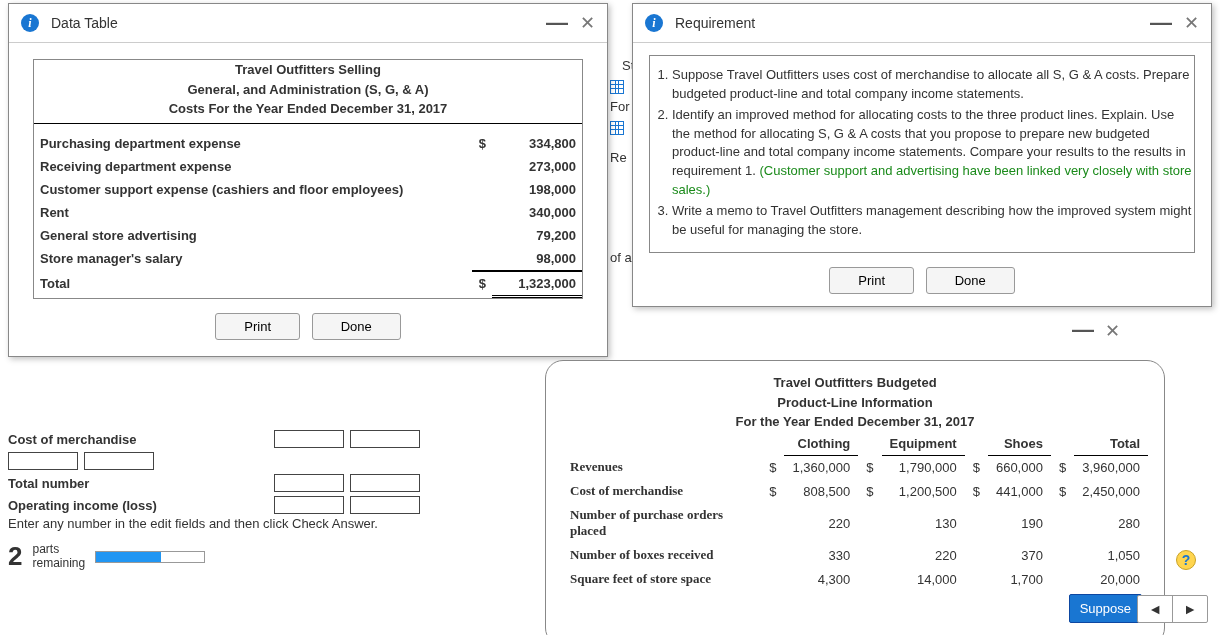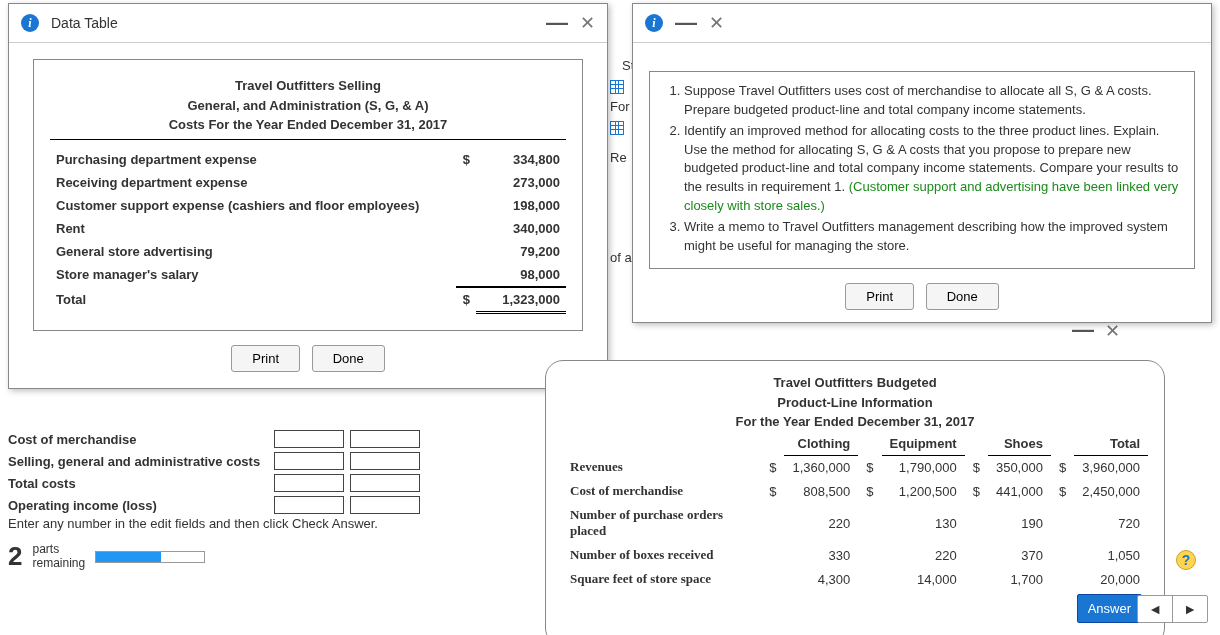--- a/index.html
+++ b/index.html
@@ -39,32 +39,32 @@
     font-size: 12px;
     margin-right: 12px;
     font-style: italic;
     font-family: Georgia, serif;
   }
   .dialog-title { flex: 1; font-size: 14px; }
   .win-controls { display: flex; gap: 12px; align-items: center; }
   .win-min { font-size: 22px; font-weight: bold; color: #555; cursor: pointer; line-height: 6px; }
   .win-close { font-size: 18px; color: #777; cursor: pointer; }
   .dialog-body { padding: 16px 24px; }
-  .inner-box { border: 1px solid #888; padding: 16px; }
+  .inner-box { border: 1px solid #888; }
   .ct { text-align: center; font-weight: bold; line-height: 1.5; }
   .hrline { border-bottom: 1px solid #000; margin: 4px 0 8px 0; }
   table.cost { width: 100%; border-collapse: collapse; }
   table.cost td { padding: 4px 6px; font-weight: bold; font-size: 13px; }
   table.cost td.num { text-align: right; font-weight: bold; width: 90px; }
   table.cost td.cur { text-align: right; width: 20px; }
   .dbl-top { border-top: 2px solid #000; }
   .dbl-under { border-bottom: 3px double #000; }
   .btn-row { text-align: center; margin-top: 14px; }
   button.std {
-    padding: 5px 20px;
+    padding: 5px 28px;
     border: 1px solid #999;
     border-radius: 3px;
     background: #f5f5f5;
     font-size: 13px;
     cursor: pointer;
     margin: 0 4px;
   }
   .req-list { margin: 0; padding-left: 22px; font-size: 13px; line-height: 1.45; }
   .req-list li { margin-bottom: 2px; }
   .green { color: #1a8a1a; }
@@ -213,53 +213,53 @@
     <div class="btn-row">
       <button class="std">Print</button>
       <button class="std">Done</button>
     </div>
   </div>
 </div>
 
 <div class="dialog" style="left:632px; top:3px; width:580px;">
   <div class="dialog-header">
     <span class="info-icon">i</span>
+    <span class="dialog-title">Requirement</span>
     <div class="win-controls">
       <span class="win-min">—</span>
       <span class="win-close">✕</span>
     </div>
   </div>
   <div class="dialog-body" style="padding:12px 16px;">
-    <div class="inner-box" style="padding:10px 12px;margin-top:16px;">
+    <div class="inner-box" style="padding:10px 0;">
       <ol class="req-list">
         <li><span>Suppose Travel Outfitters uses cost of merchandise to allocate all S, G &amp; A costs. Prepare budgeted product-line and total company income statements.</span></li>
         <li><span>Identify an improved method for allocating costs to the three product lines. Explain. Use the method for allocating S, G &amp; A costs that you propose to prepare new budgeted product-line and total company income statements. Compare your results to the results in requirement 1. </span><span class="green">(Customer support and advertising have been linked very closely with store sales.)</span></li>
         <li><span>Write a memo to Travel Outfitters management describing how the improved system might be useful for managing the store.</span></li>
       </ol>
     </div>
     <div class="btn-row">
       <button class="std">Print</button>
       <button class="std">Done</button>
     </div>
   </div>
 </div>
 
 <div class="ws" style="top:428px;">
   <div class="ws-row">
     <div class="ws-label">Cost of merchandise</div>
     <div class="ws-input w1"></div>
     <div class="ws-input w2"></div>
   </div>
   <div class="ws-row">
-    <div class="ws-label">Selling, general and administrative costs</div>
     <div class="ws-input w1"></div>
     <div class="ws-input w2"></div>
   </div>
   <div class="ws-row">
-    <div class="ws-label">Total costs</div>
+    <div class="ws-label">Total number</div>
     <div class="ws-input w1"></div>
     <div class="ws-input w2"></div>
   </div>
   <div class="ws-row">
     <div class="ws-label">Operating income (loss)</div>
     <div class="ws-input w1"></div>
     <div class="ws-input w2"></div>
   </div>
   <div class="instr">Enter any number in the edit fields and then click Check Answer.</div>
   <div class="parts-row">
@@ -289,21 +289,21 @@
           <th></th>
       <th class="und">Total</th>
     </tr>
     <tr>
       <td class="lbl">Revenues</td>
       <td>$</td>
           <td>1,360,000</td>
       <td>$</td>
           <td>1,790,000</td>
       <td>$</td>
-          <td>350,000</td>
+          <td>660,000</td>
       <td>$</td>
           <td>3,960,000</td>
     </tr>
     <tr>
       <td class="lbl">Cost of merchandise</td>
       <td>$</td>
           <td>808,500</td>
       <td>$</td>
           <td>1,200,500</td>
       <td>$</td>
@@ -313,21 +313,21 @@
     </tr>
     <tr>
       <td class="lbl">Number of purchase orders placed</td>
       <td></td>
           <td>220</td>
       <td></td>
           <td>130</td>
       <td></td>
           <td>190</td>
       <td></td>
-          <td>720</td>
+          <td>280</td>
     </tr>
     <tr>
       <td class="lbl">Number of boxes received</td>
       <td></td>
           <td>330</td>
       <td></td>
           <td>220</td>
       <td></td>
           <td>370</td>
       <td></td>
@@ -343,17 +343,17 @@
           <td>1,700</td>
       <td></td>
           <td>20,000</td>
     </tr>
   </tbody>
     </table>
 </div>
 
 <div class="help-icon" style="right:24px; top:550px;">?</div>
 
-<button class="answer-btn" style="right:78px; bottom:12px;">Answer</button>
+<button class="answer-btn" style="right:78px; bottom:12px;">Suppose</button>
 <div class="nav-pair" style="right:12px; bottom:12px;">
   <span>◄</span>
   <span>►</span>
 </div>
 
 </body></html>

